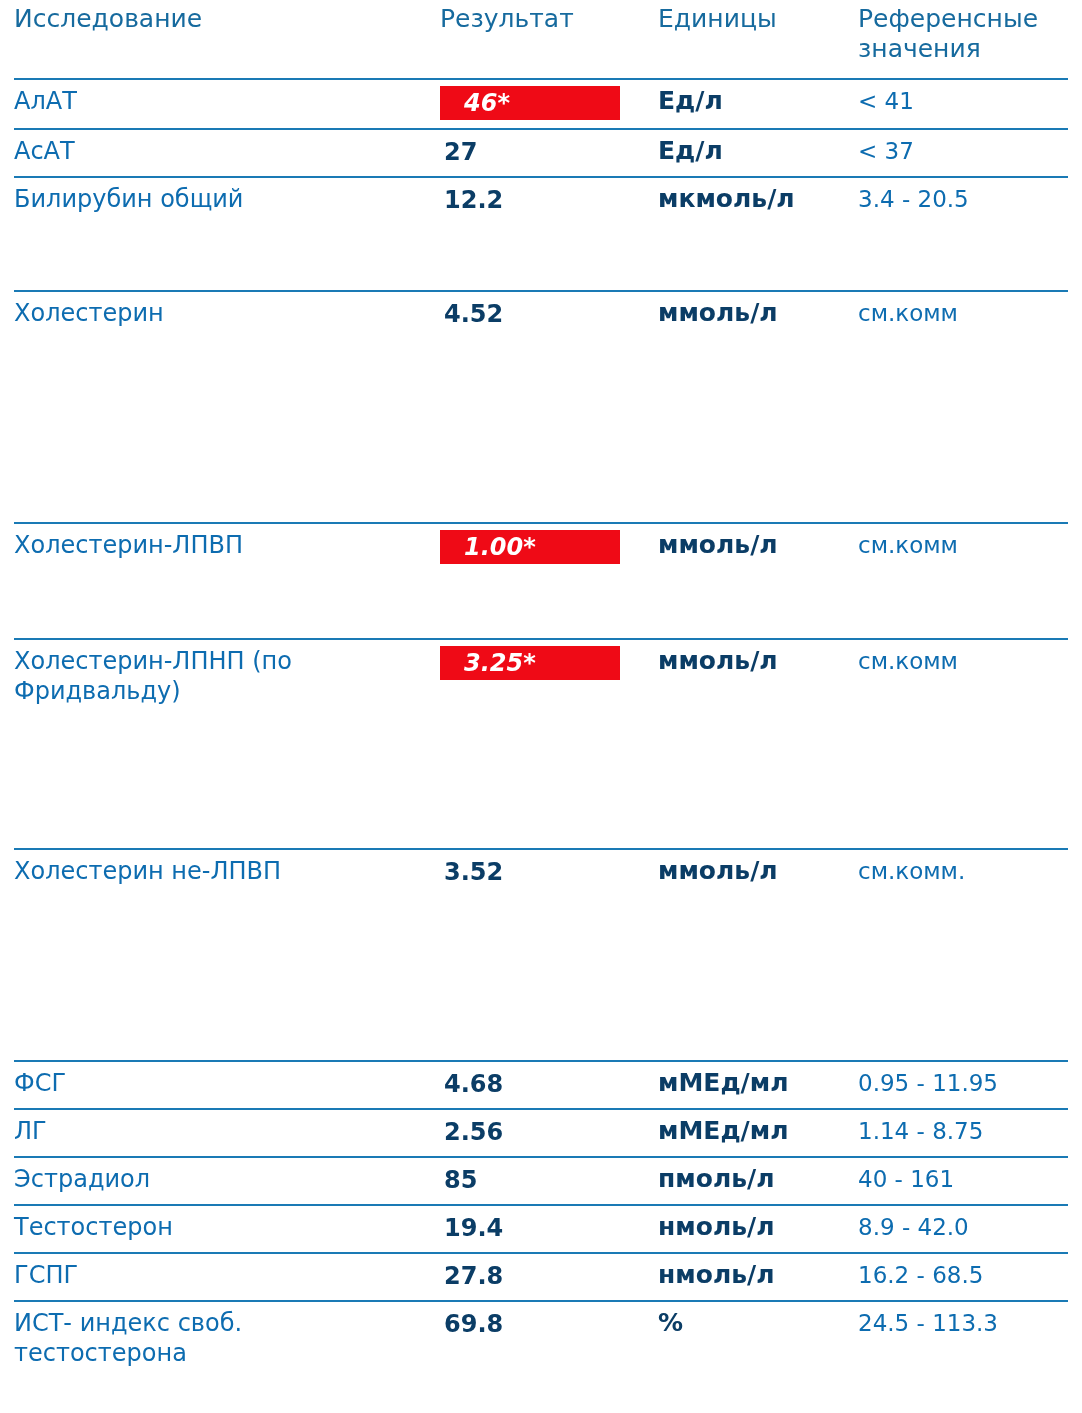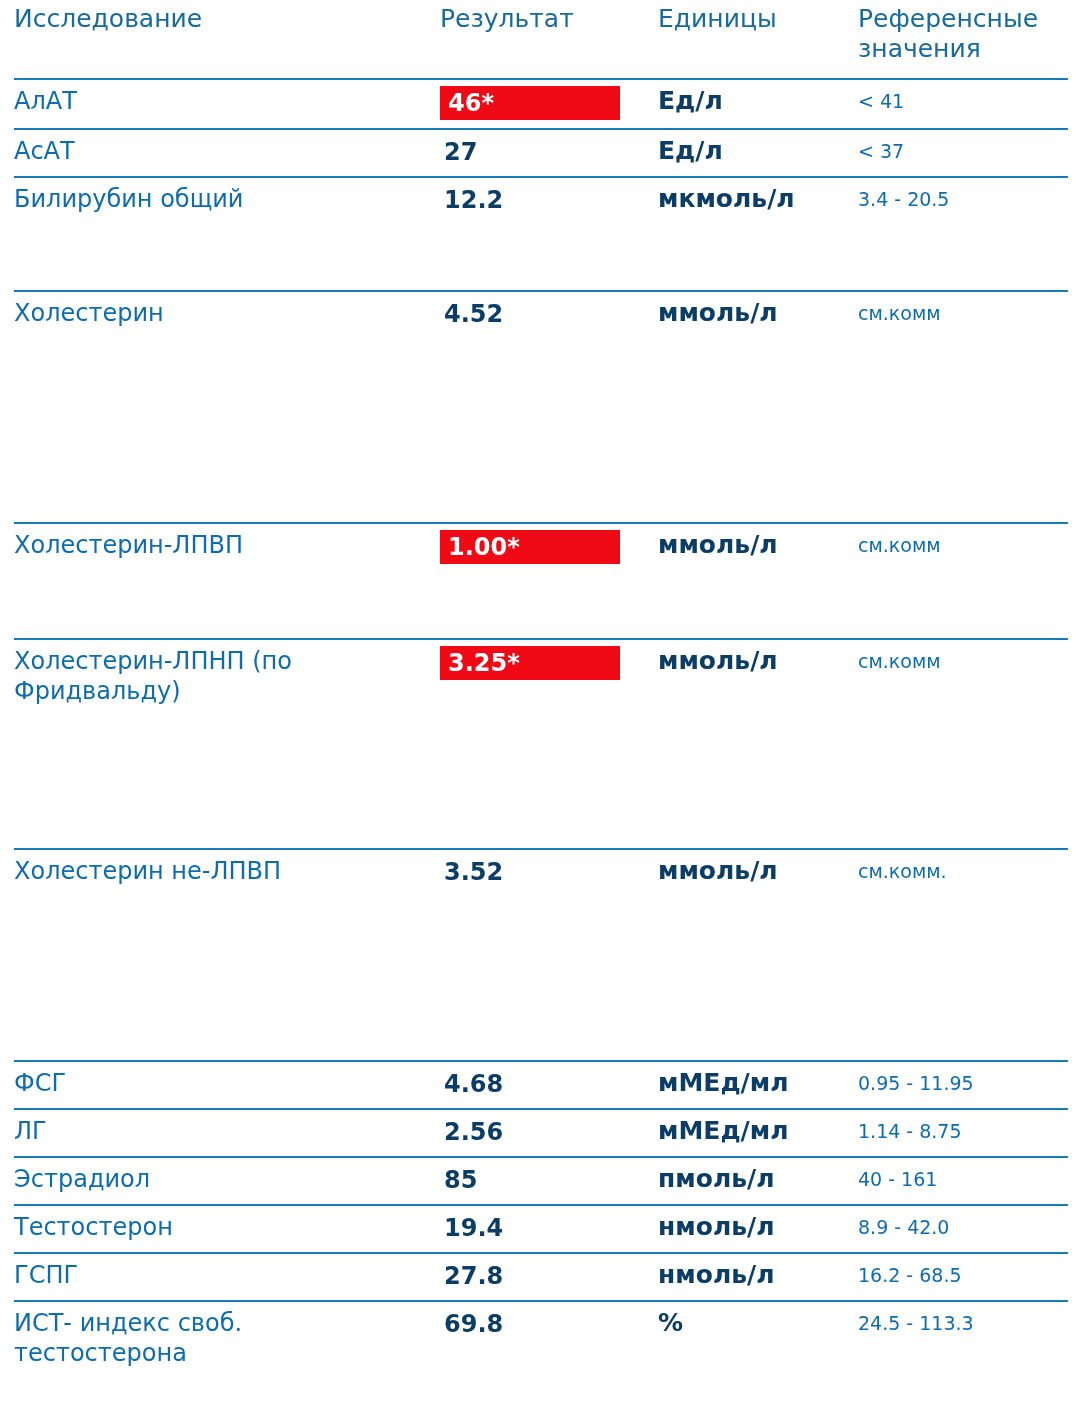--- a/index.html
+++ b/index.html
@@ -72,35 +72,36 @@
     font-weight: bold;
   }
   td.result .val {
     display: inline-block;
     padding: 1px 4px;
   }
   td.result .val.flag {
     background: #ef0a16;
     color: #ffffff;
     min-width: 180px;
-    padding: 2px 8px;
+    padding: 2px 24px;
     box-sizing: border-box;
+    font-style: italic;
   }
 
   td.units {
     padding-left: 4px;
     color: #0b3d66;
     font-weight: bold;
     font-size: 25px;
   }
 
   td.ref {
     padding-left: 4px;
     color: #0d6cb0;
-    font-size: 19px;
+    font-size: 23px;
   }
 
   
   .pad-sm { height: 52px; }
   .pad-md { height: 120px; }
   .pad-lg { height: 150px; }
   .pad-xl { height: 170px; }
 </style>
 </head>
 <body>

